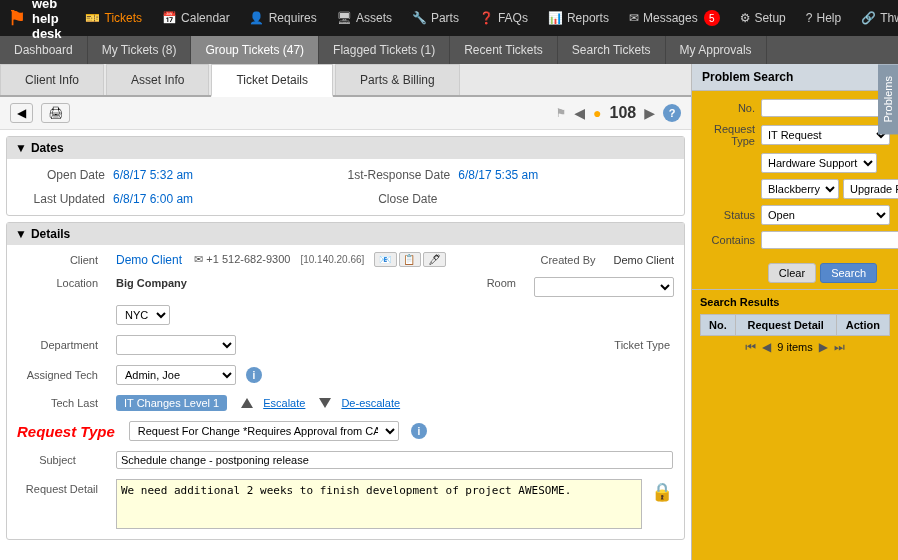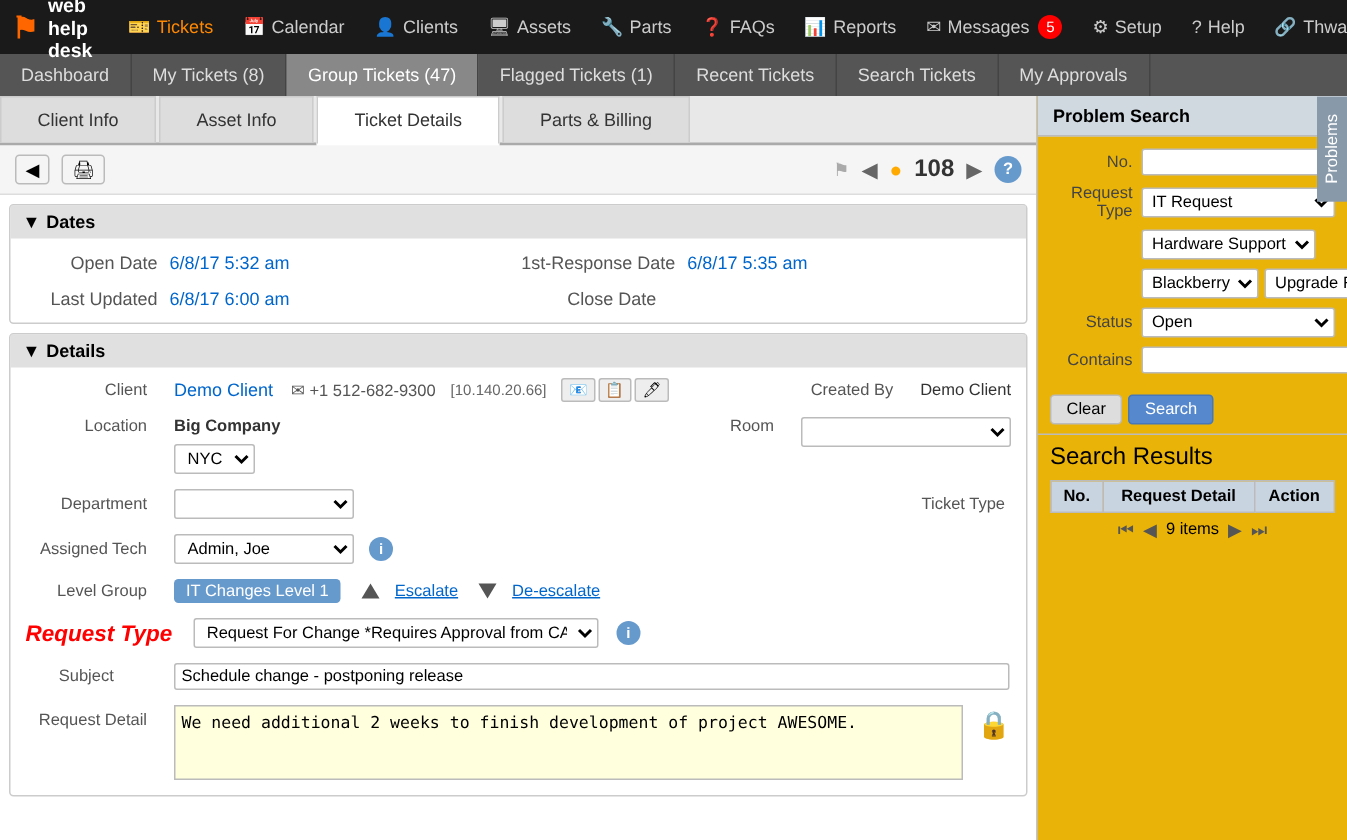--- a/index.html
+++ b/index.html
@@ -71,25 +71,25 @@
     .search-label { min-width: 55px; text-align: right; font-size: 11px; color: #444; }
     .search-input { flex: 1; font-size: 11px; padding: 2px 4px; border: 1px solid #bbb; border-radius: 2px; }
     .search-select { flex: 1; font-size: 11px; padding: 2px 2px; border: 1px solid #bbb; border-radius: 2px; }
 
     .filter-row { display: flex; gap: 4px; margin-bottom: 6px; margin-left: 61px; }
 
     .search-btn { padding: 3px 10px; font-size: 11px; border: 1px solid #bbb; border-radius: 3px; cursor: pointer; }
     .search-btn.clear { background: #ddd; }
     .search-btn.search { background: #5588cc; color: white; border-color: #4477bb; }
 
-    .search-actions { display: flex; justify-content: flex-start; gap: 4px; padding: 0 8px 6px; }
+    .search-actions { display: flex; justify-content: flex-end; gap: 4px; padding: 0 21px 6px; }
 
     
     .results-section { border-top: 1px solid #bbb; padding: 6px 8px; flex: 1; }
-    .results-header { font-weight: normal; font-size: 16px; margin-bottom: 6px; }
+    .results-header { font-weight: bold; font-size: 11px; margin-bottom: 6px; }
     .results-table { width: 100%; border-collapse: collapse; font-size: 11px; }
     .results-table th { background: #c8d4e0; padding: 4px 6px; border: 1px solid #bbb; text-align: center; }
 
     .pagination { display: flex; align-items: center; justify-content: center; gap: 6px; padding: 4px; font-size: 11px; }
     .page-btn { background: none; border: none; cursor: pointer; font-size: 12px; color: #555; }
 
     
     .ticket-num-area { display: flex; align-items: center; gap: 8px; flex: 1; justify-content: flex-end; }
     .ticket-num { font-size: 16px; font-weight: bold; color: #333; }
     .nav-arrow { cursor: pointer; color: #666; font-size: 14px; }
@@ -122,21 +122,21 @@
   <div class="nav-item active">
     <span>🎫</span>
     <span>Tickets</span>
   </div>
   <div class="nav-item">
     <span>📅</span>
     <span>Calendar</span>
   </div>
   <div class="nav-item">
     <span>👤</span>
-    <span>Clients</span>
+    <span>Requires</span>
   </div>
   <div class="nav-item">
     <span>🖥</span>
     <span>Assets</span>
   </div>
   <div class="nav-item">
     <span>🔧</span>
     <span>Parts</span>
   </div>
   <div class="nav-item">
@@ -266,21 +266,21 @@
             <button class="small-icon-btn">📋</button>
             <button class="small-icon-btn">🖊</button>
           </div>
           <span style="flex:1;"></span>
           <span class="field-label" style="min-width:70px; text-align:right;">Created By</span>
           <span class="field-value" style="margin-left:8px;">Demo Client</span>
         </div>
 
         <div class="detail-row" style="align-items:flex-start; margin-top:4px;">
           <span class="field-label" style="min-width:85px; text-align:right;">Location</span>
-          <div style="margin-left:8px; display:flex; flex-direction:column; gap:6px;justify-content:flex-end;">
+          <div style="margin-left:8px; display:flex; flex-direction:column; gap:16px;justify-content:flex-end;">
             <span class="field-value" style="font-weight:bold;">Big Company</span>
             <div>
               <select>
                 <option>NYC</option>
               </select>
             </div>
           </div>
           <span style="flex:1;"></span>
           <span class="field-label" style="min-width:70px; text-align:right;">Room</span>
           <div style="margin-left:8px;">
@@ -301,21 +301,21 @@
 
         <div class="detail-row" style="margin-top:4px;">
           <span class="field-label" style="min-width:85px; text-align:right;">Assigned Tech</span>
           <select style="margin-left:8px; width:120px;">
             <option>Admin, Joe</option>
           </select>
           <span class="info-icon" style="margin-left:4px;">i</span>
         </div>
 
         <div class="detail-row" style="margin-top:4px;">
-          <span class="field-label" style="min-width:85px; text-align:right;">Level Group</span>
+          <span class="field-label" style="min-width:85px; text-align:right;">Tech Last</span>
           <span class="tech-group-tag" style="margin-left:8px;">IT Changes Level 1</span>
           <span class="triangle-up" style="margin-left:8px;"></span>
           <span class="escalate-link" style="margin-left:4px;">Escalate</span>
           <span class="triangle-down" style="margin-left:8px;"></span>
           <span class="escalate-link" style="margin-left:4px;">De-escalate</span>
         </div>
 
         <div class="detail-row" style="margin-top:4px;">
           <span class="request-type-label" style="min-width:85px; text-align:right; display:inline-block;">Request Type</span>
           <select style="margin-left:8px; width:270px;">

